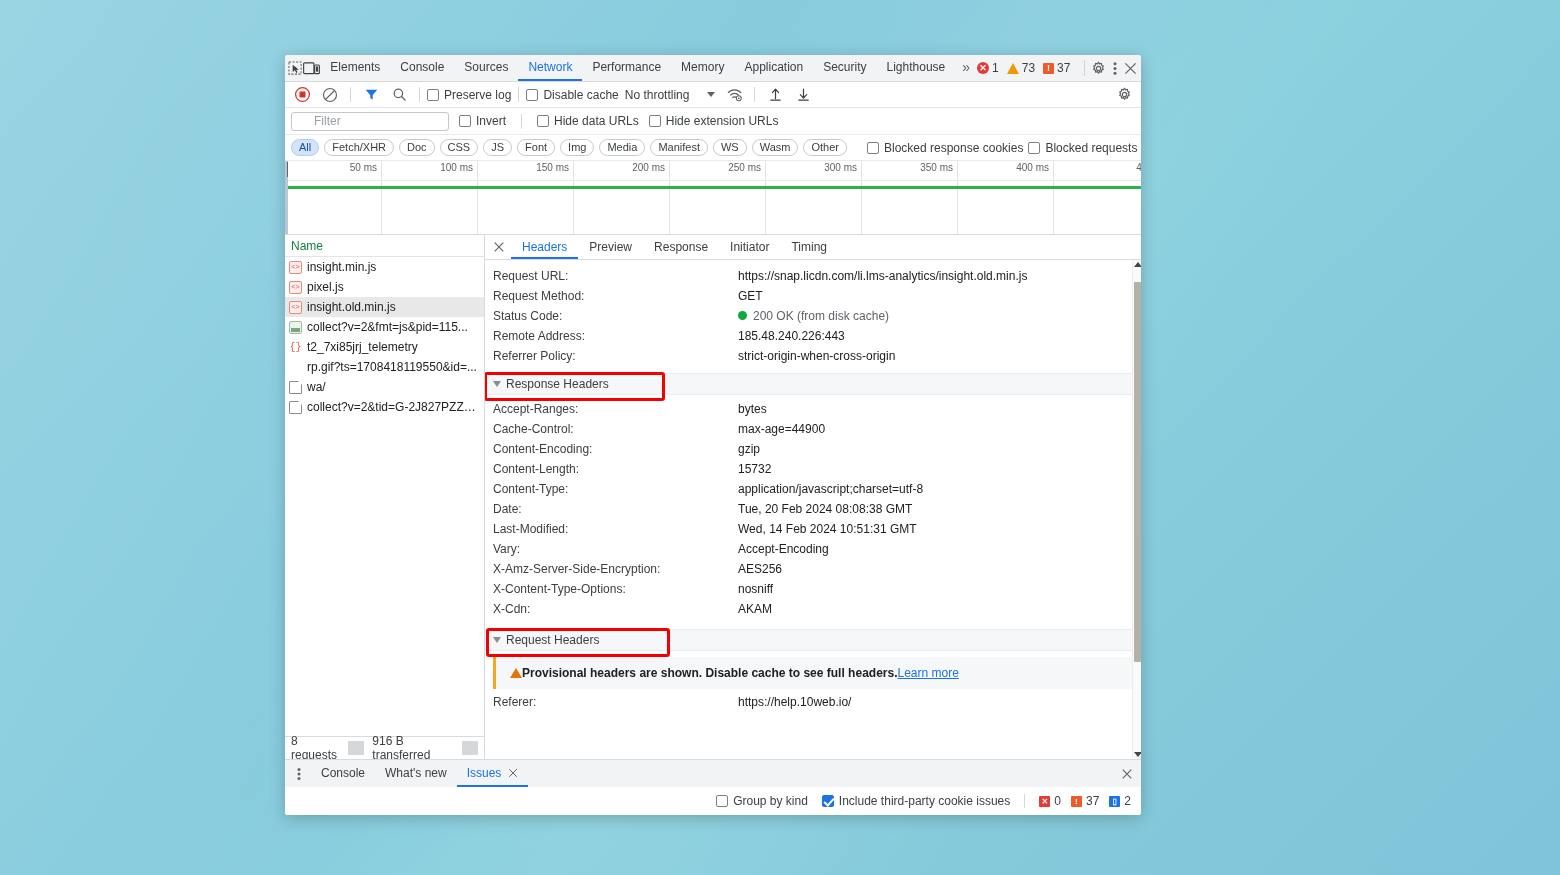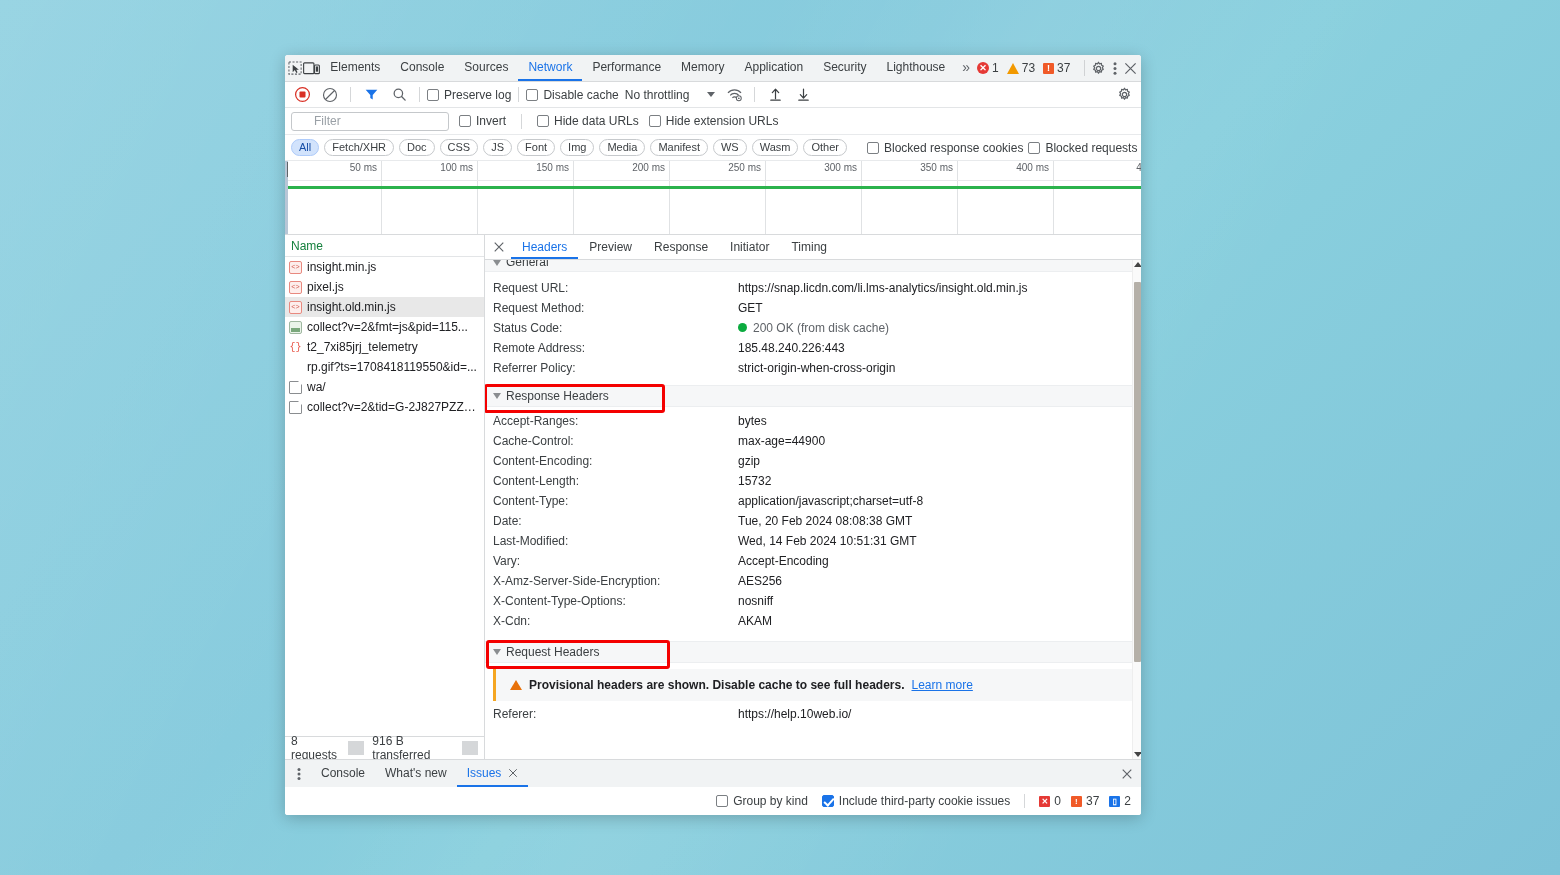--- a/index.html
+++ b/index.html
@@ -298,21 +298,21 @@
   .kv-val.dim { color: #5f6368; }
   .status-dot {
     display: inline-block; width: 9px; height: 9px; border-radius: 50%;
     background: #0cab3f; margin-right: 6px;
   }
   .provisional {
     margin: 6px 8px 3px 8px;
     background: #f6f7f8;
     border-left: 3px solid #f5a623;
     padding: 9px 10px 9px 14px;
-    display: flex; align-items: center; gap: 7px;
+    display: flex; align-items: center; gap: 0;
     font-size: 12px; font-weight: bold; color: #202124;
   }
   .warn-small {
     width: 0; height: 0;
     border-left: 6px solid transparent; border-right: 6px solid transparent;
     border-bottom: 10px solid #e8710a;
     flex: 0 0 12px;
   }
   .lm-link { color: #1a73e8; text-decoration: underline; font-weight: normal; cursor: pointer; }
 
@@ -645,24 +645,20 @@
         </div>
         <div class="dtab active">Headers</div>
         <div class="dtab">Preview</div>
         <div class="dtab">Response</div>
         <div class="dtab">Initiator</div>
         <div class="dtab">Timing</div>
       </div>
 
       <div class="detail-body">
 
-        <div class="dsection-title" style="height:12px;overflow:hidden;border-top:none;">
-          <span class="tri" style="margin-top:-6px"></span>
-          <span style="margin-top:-7px">General</span>
-        </div>
 
         <div style="height:6px"></div>
         <div class="kv-row">
           <span class="kv-key">Request URL:</span>
           <span class="kv-val">https://snap.licdn.com/li.lms-analytics/insight.old.min.js</span>
         </div>
         <div class="kv-row">
           <span class="kv-key">Request Method:</span>
           <span class="kv-val">GET</span>
         </div>

